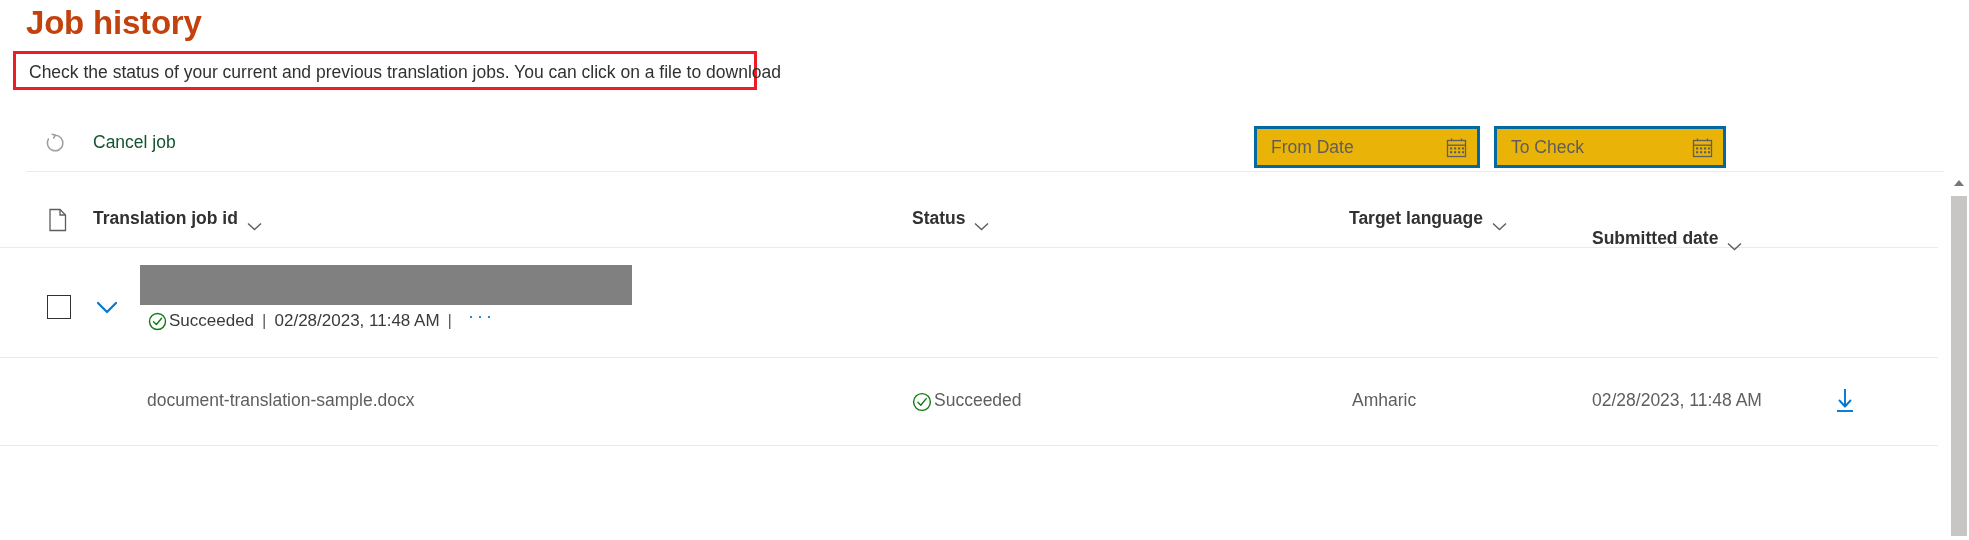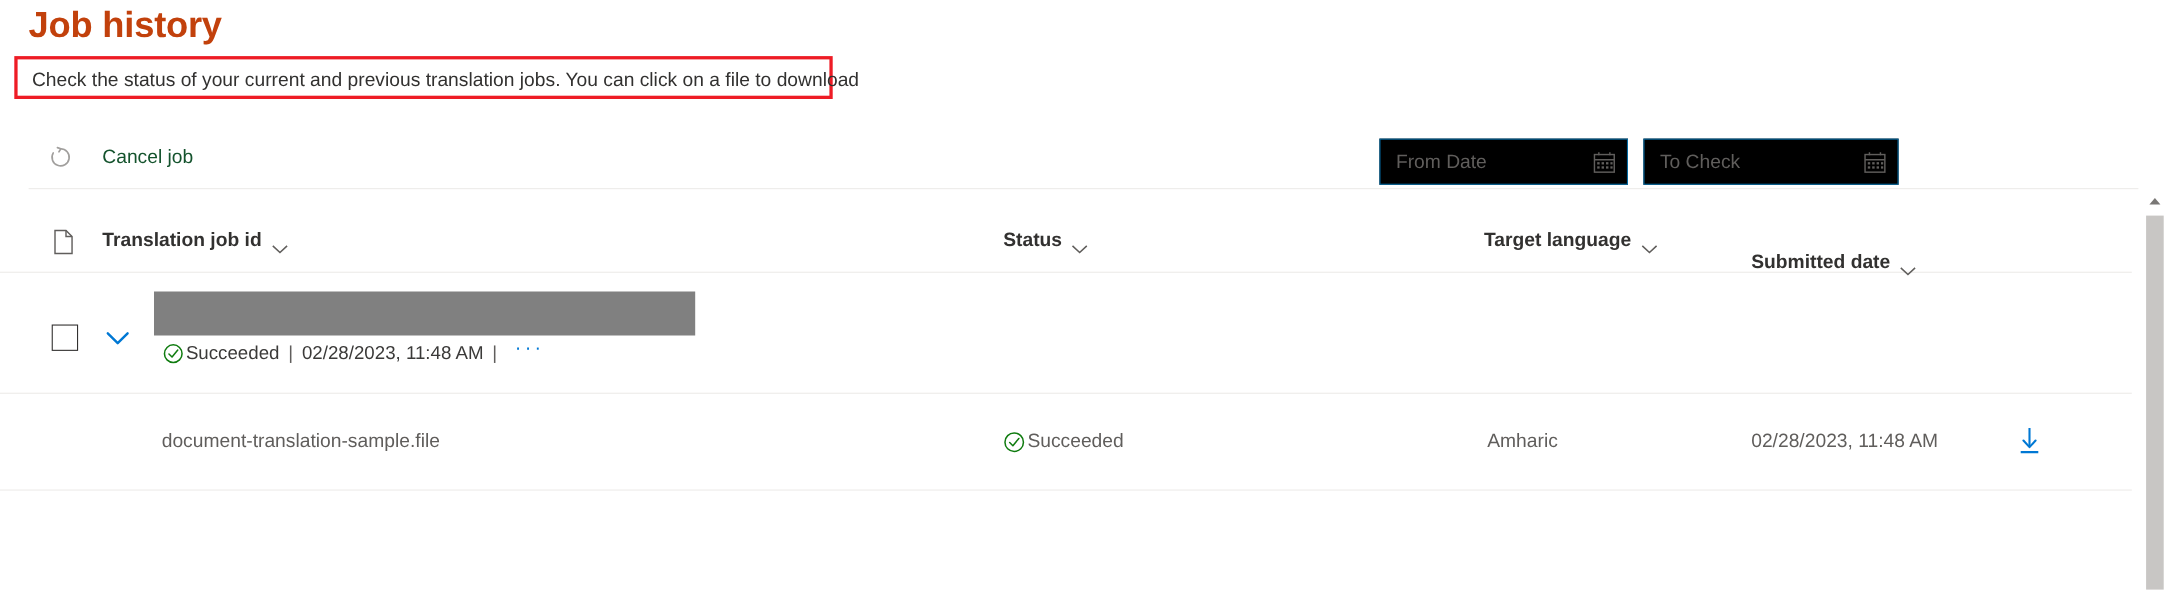--- a/index.html
+++ b/index.html
@@ -75,22 +75,22 @@
     height: 22px;
     display: inline-block;
     position: relative;
     top: 1px;
   }
 
   .date-field {
     position: absolute;
     top: 14px;
     height: 42px;
-    border: 1px solid #0369a1;
-    background: #000000;
+    border: 3px solid #0369a1;
+    background: #eab308;
     display: flex;
     align-items: center;
     padding: 0 10px 0 14px;
     justify-content: space-between;
   }
   #from-date-field { right: 489px; width: 226px; }
   #to-date-field   { right: 243px; width: 232px; }
   .date-field .date-placeholder {
     font-size: 17.5px;
     color: #605e5c;
@@ -442,21 +442,21 @@
       <span>Succeeded</span>
       <span class="sep">|</span>
       <span>02/28/2023, 11:48 AM</span>
       <span class="sep">|</span>
       <span id="job-ellipsis">···</span>
     </div>
   </div>
 
   <div id="file-row">
 
-    <div id="file-name">document-translation-sample.file</div>
+    <div id="file-name">document-translation-sample.docx</div>
 
     <div id="file-status">
       <span class="check-icon">
         <svg viewBox="0 0 20 20" width="20" height="20" aria-hidden="true">
           <circle cx="10" cy="10" r="8.4" fill="none" stroke="#107c10" stroke-width="1.4"></circle>
           <path d="M5.9 10.3 L8.8 13.2 L14.2 6.6" fill="none" stroke="#107c10" stroke-width="1.4" stroke-linecap="round" stroke-linejoin="round"></path>
         </svg>
       </span>
       <span>Succeeded</span>
     </div>

